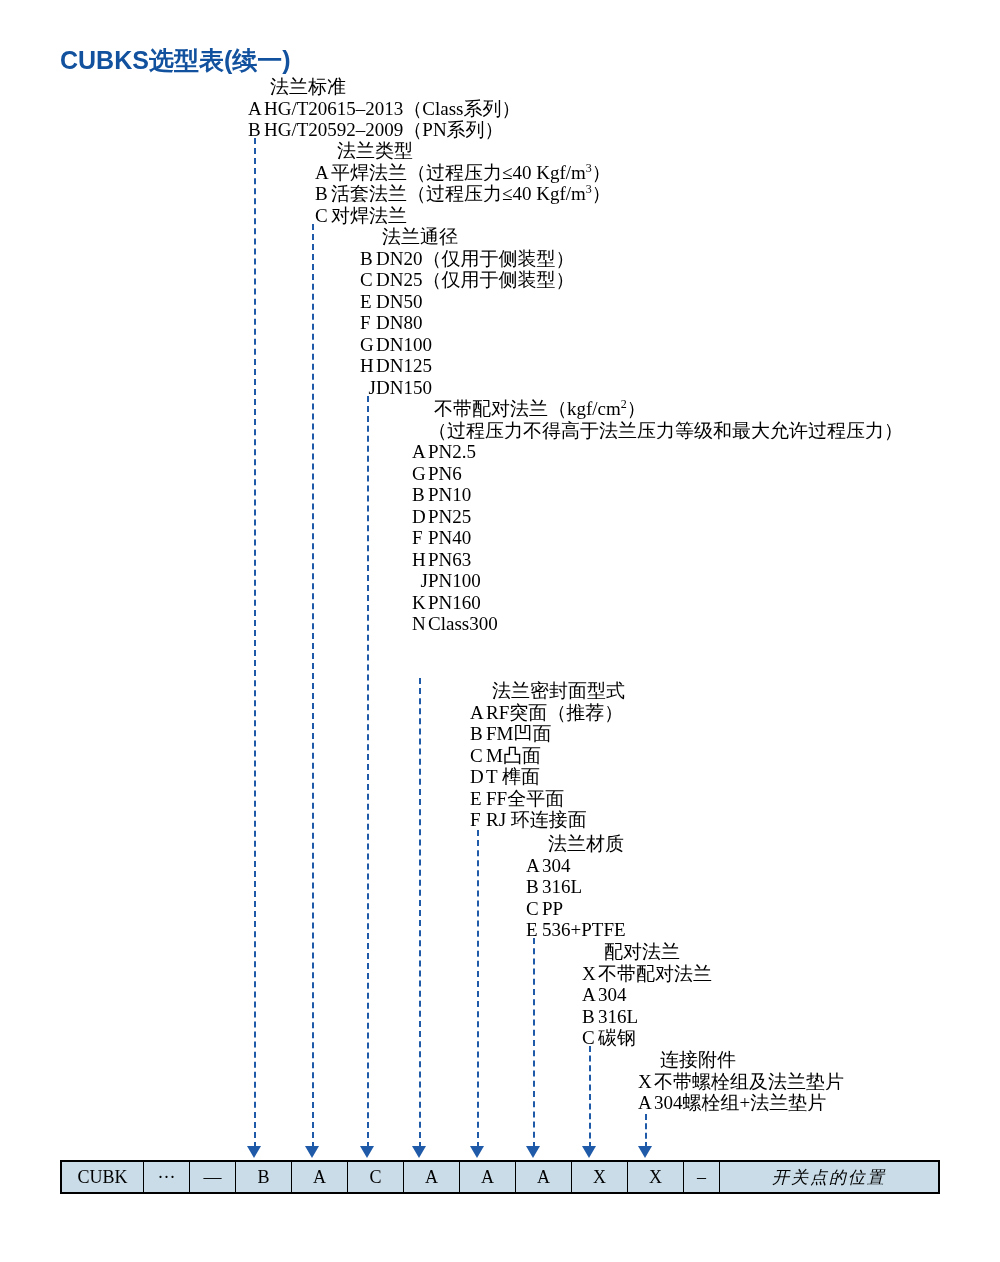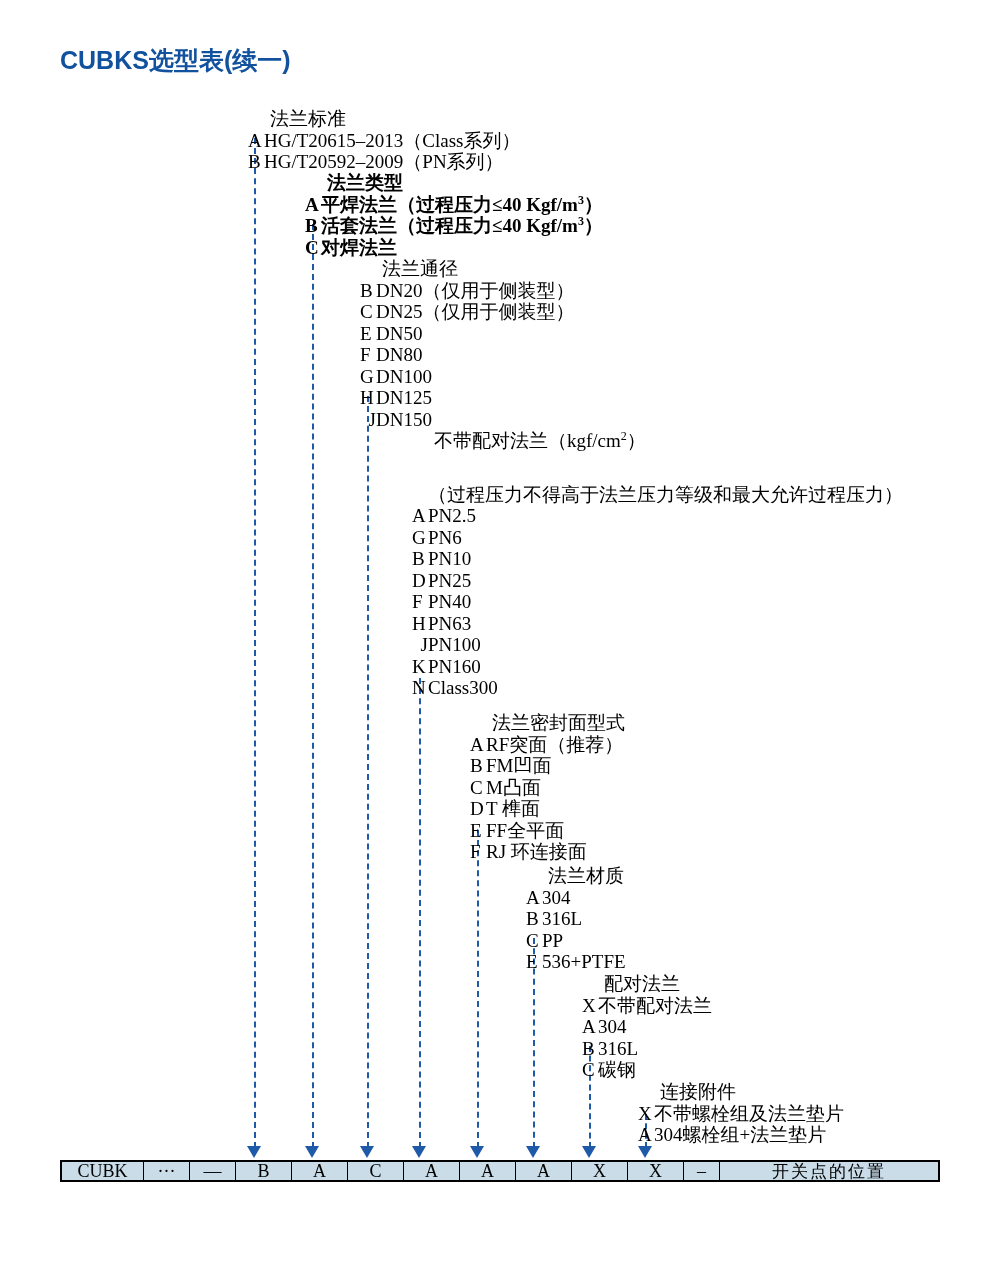--- a/index.html
+++ b/index.html
@@ -37,21 +37,20 @@
   
   .tier {
     position: absolute;
     white-space: nowrap;
   }
   .tier-head {
     font-size: 19px;
     line-height: 21.5px;
     white-space: nowrap;
     padding-left: 22px;
-    margin-top: 32px;
   }
   .opt {
     font-size: 19px;
     line-height: 21.5px;
     white-space: nowrap;
     display: block;
   }
   .opt .code {
     display: inline-block;
     width: 16px;
@@ -83,36 +82,36 @@
     border-right: 7px solid transparent;
     border-top: 12px solid #1f5aa8;
   }
 
   
   #code-table {
     position: absolute;
     left: 60px;
     top: 1160px;
     width: 880px;
-    height: 22px;
+    height: 34px;
     border: 2px solid #000000;
     display: flex;
     background: #4c1d95;
   }
   .cell {
     border-right: 1px solid #000000;
     display: flex;
     align-items: center;
     justify-content: center;
     font-size: 18px;
     font-family: "Liberation Serif", "DejaVu Serif", serif;
     background: #c9dce8;
     height: 100%;
   }
-  .cell:last-child { border-right: none; }
+  .cell:last-child { border-right: none; font-style: italic; }
   .cell.wide { flex: 1 1 auto; }
   .cell.cjk { font-size: 17px; letter-spacing: 2px; }
 </style>
 </head>
 <body>
 
 <div id="page">
 
   <div id="title">CUBKS选型表(续一)</div>
 
@@ -139,21 +138,21 @@
 
   <div class="dash" style="left:645px; top:1114px; height:34px;"></div>
   <div class="arrow" style="left:638px; top:1146px;"></div>
 
   <div class="tier" style="left:248px; top:76px;">
     <div class="tier-head">法兰标准</div>
     <div class="opt"><span class="code">A</span><span class="lbl">HG/T20615–2013（Class系列）</span></div>
     <div class="opt"><span class="code">B</span><span class="lbl">HG/T20592–2009（PN系列）</span></div>
   </div>
 
-  <div class="tier" style="left:305px; top:140px;font-weight:bold;">
+  <div class="tier" style="left:315px; top:140px;">
     <div class="tier-head">法兰类型</div>
     <div class="opt"><span class="code">A</span><span class="lbl">平焊法兰（过程压力≤40 Kgf/m</span><span class="sup">3</span><span>）</span></div>
     <div class="opt"><span class="code">B</span><span class="lbl">活套法兰（过程压力≤40 Kgf/m</span><span class="sup">3</span><span>）</span></div>
     <div class="opt"><span class="code">C</span><span class="lbl">对焊法兰</span></div>
   </div>
 
   <div class="tier" style="left:360px; top:226px;">
     <div class="tier-head">法兰通径</div>
     <div class="opt"><span class="code">B</span><span class="lbl">DN20（仅用于侧装型）</span></div>
     <div class="opt"><span class="code">C</span><span class="lbl">DN25（仅用于侧装型）</span></div>

